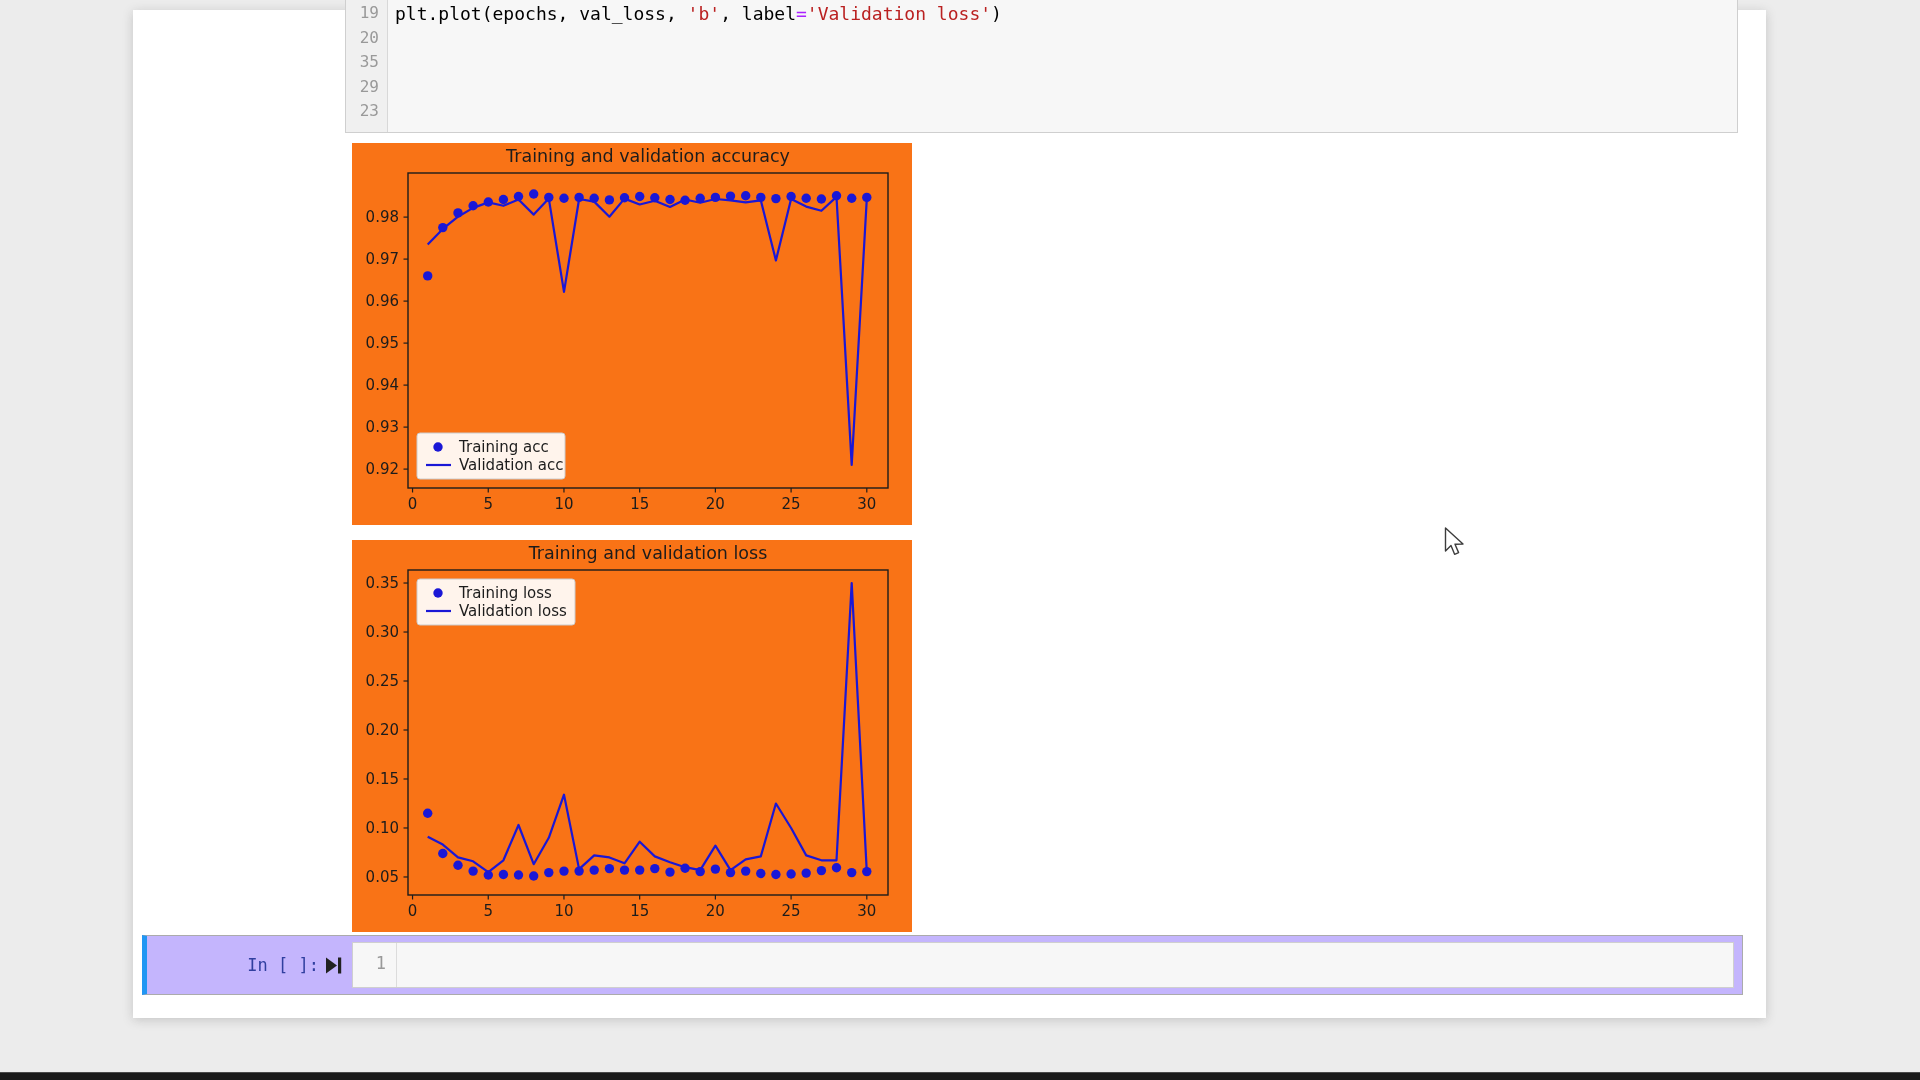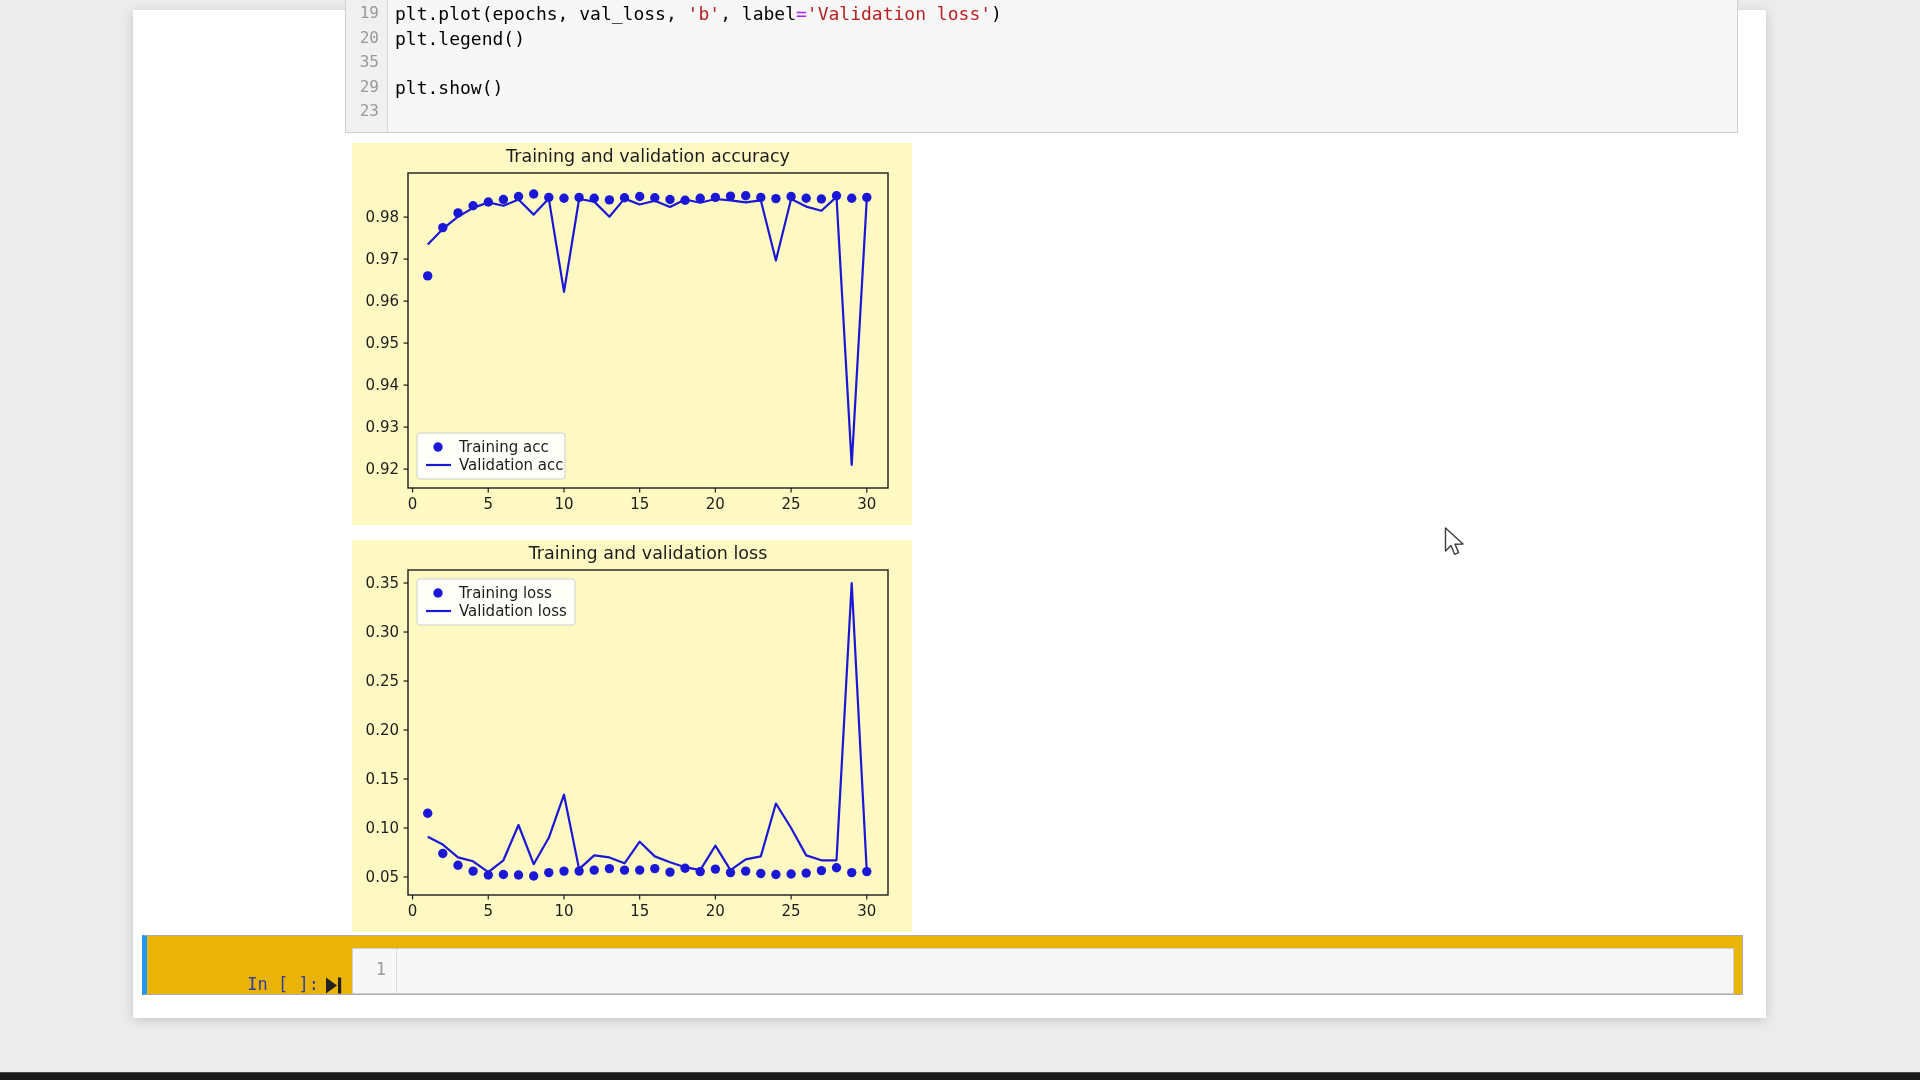--- a/index.html
+++ b/index.html
@@ -18,29 +18,29 @@
   .gutter .ln{height:24.5px;line-height:24.5px;text-align:right;padding-right:8px;
     color:#999;font:16px "DejaVu Sans Mono",monospace;}
   .codelines{flex:1;padding:4px 0 0 7px;}
   .cm-line{height:24.5px;line-height:24.5px;white-space:pre;
     font:18px "DejaVu Sans Mono",monospace;color:#000;}
   .tk-k{color:#000;}
   .tk-s{color:#BA2121;}
   .tk-o{color:#AA22FF;}
 
   
-  .fig{position:absolute;background:#fef9c3;}
+  .fig{position:absolute;background:#f97316;}
   .fig1{left:219px;top:133px;}
   .fig2{left:219px;top:530px;}
   svg text{font-family:"DejaVu Sans",sans-serif;}
 
   
   .cell-empty{position:absolute;left:9px;top:925px;width:1601px;height:60px;
     box-sizing:border-box;border:1px solid #ababab;border-left:5px solid #2196f3;
-    background:#eab308;display:flex;align-items:flex-end;}
+    background:#c4b5fd;display:flex;align-items:center;}
   .prompt{width:172px;text-align:right;color:#303F9F;
     font:17px "DejaVu Sans Mono",monospace;}
   .runicon{width:18px;height:17px;margin:0 9px 0 6px;display:inline-block;}
   .emptybox{flex:1;height:46px;margin-right:8px;box-sizing:border-box;
     border:1px solid #cfcfcf;background:#f7f7f7;display:flex;}
   .emptybox .gut{width:44px;border-right:1px solid #dcdcdc;text-align:right;
     padding:10px 10px 0 0;box-sizing:border-box;color:#999;
     font:17px "DejaVu Sans Mono",monospace;}
 
   
@@ -59,23 +59,21 @@
     <div class="codebox">
       <div class="gutter" id="code-gutter">
           <div class="ln">19</div>
           <div class="ln">20</div>
           <div class="ln">35</div>
           <div class="ln">29</div>
           <div class="ln">23</div>
         </div>
       <div class="codelines" id="code-lines">
           <div class="cm-line"><span class="tk-k">plt.plot(epochs, val_loss, </span><span class="tk-s">'b'</span><span class="tk-k">, label</span><span class="tk-o">=</span><span class="tk-s">'Validation loss'</span><span class="tk-k">)</span></div>
-          <div class="cm-line"><span class="tk-k">plt.legend()</span></div>
           <div class="cm-line">&nbsp;</div>
-          <div class="cm-line"><span class="tk-k">plt.show()</span></div>
         </div>
     </div>
 
     <div class="fig fig1">
       <svg id="chart-acc" width="560" height="378">
           <text x="296" y="19" text-anchor="middle" font-size="17.5" fill="#1c1c1c">Training and validation accuracy</text>
           <line x1="60.542586750788644" y1="345" x2="60.542586750788644" y2="349.5" stroke="#1c1c1c" stroke-width="1.2"></line>
           <text x="60.542586750788644" y="366" text-anchor="middle" font-size="15" fill="#1c1c1c">0</text>
           <line x1="136.25236593059935" y1="345" x2="136.25236593059935" y2="349.5" stroke="#1c1c1c" stroke-width="1.2"></line>
           <text x="136.25236593059935" y="366" text-anchor="middle" font-size="15" fill="#1c1c1c">5</text>

